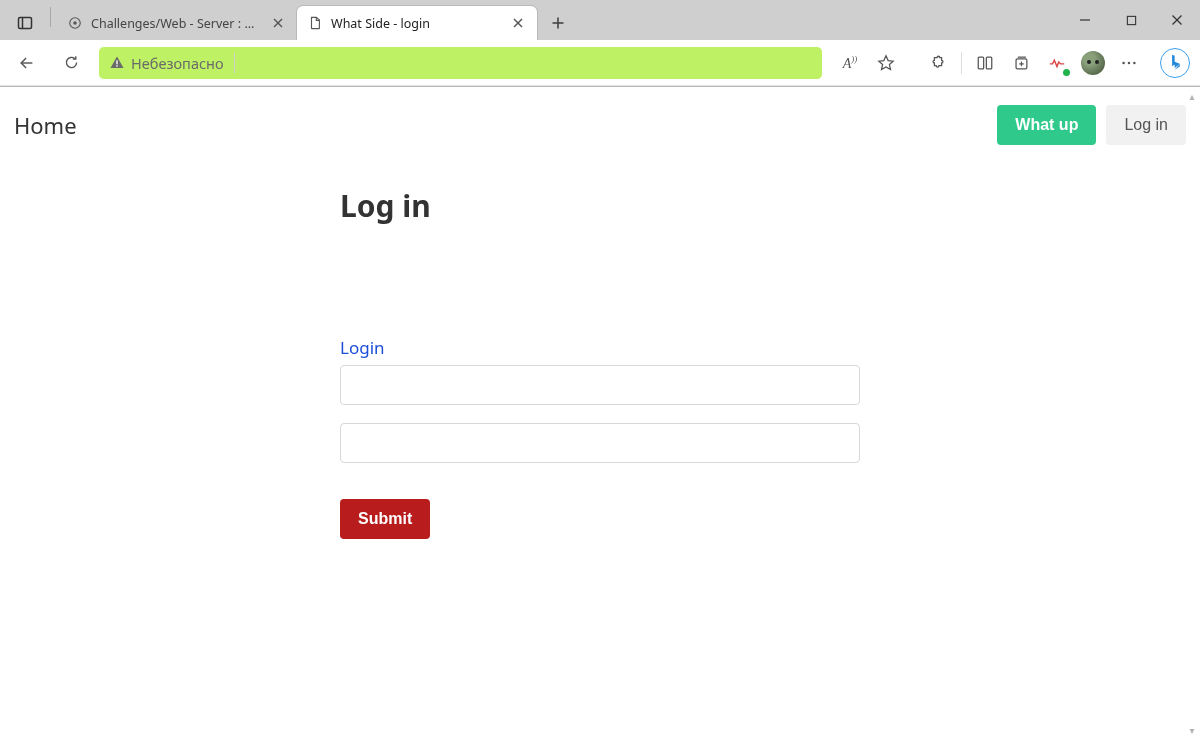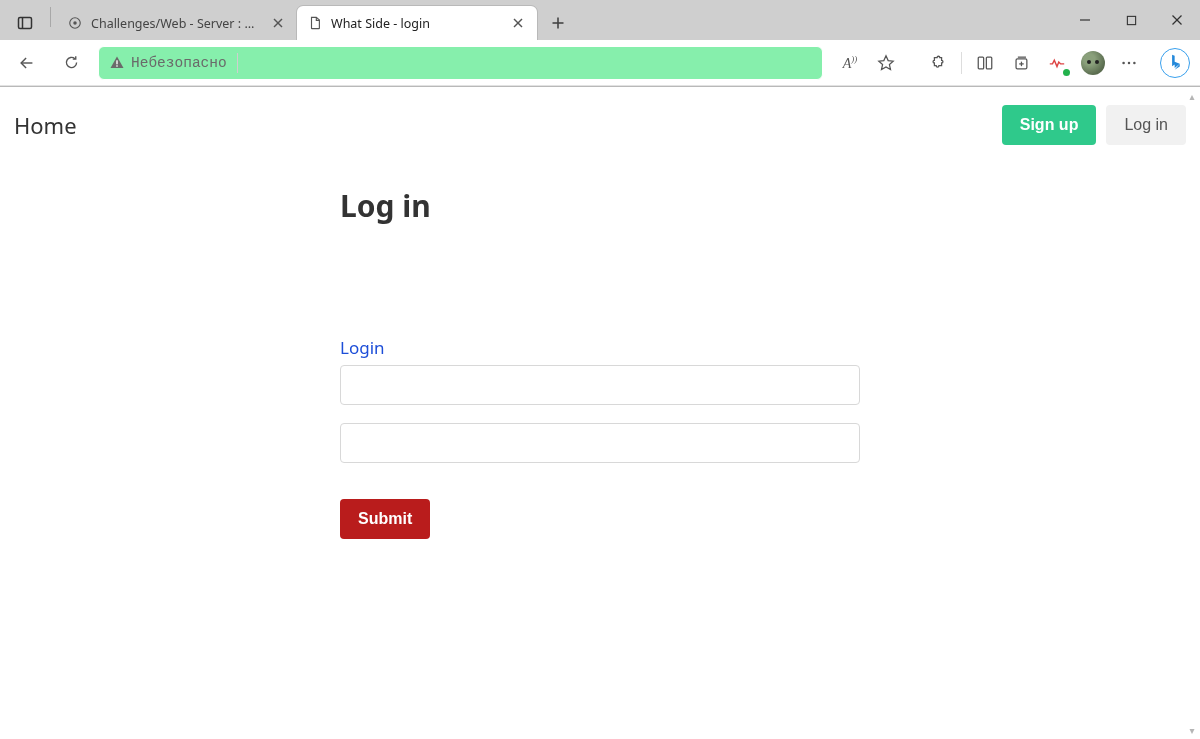--- a/index.html
+++ b/index.html
@@ -77,22 +77,22 @@
     }
 
     .addr-row{
       height:46px;background:#fff;display:flex;align-items:center;padding:0 10px;gap:10px;
       border-bottom:1px solid #e2e2e2;
     }
     .icon-btn{
       width:34px;height:34px;display:flex;align-items:center;justify-content:center;color:#555;border-radius:6px;
     }
     .addr-bar{
-      flex:1;height:34px;background:#86efac;border:1px solid #fff;border-radius:6px;
-      display:flex;align-items:center;padding:0 10px;gap:10px;font-size:14.5px;color:#444;font-family:Liberation Mono, monospace;
+      flex:1;height:34px;background:#bef264;border:1px solid #fff;border-radius:6px;
+      display:flex;align-items:center;padding:0 10px;gap:10px;font-size:14.5px;color:#444;
     }
     .addr-warn{display:flex;align-items:center;gap:6px;color:#6a6a6a;}
     .addr-sep{width:1px;height:20px;background:#cfcfcf;}
     .addr-url .host{color:#222}
     .addr-url .rest{color:#767676}
     .right-icons{display:flex;align-items:center;gap:2px;}
     .divider{width:1px;height:22px;background:#ddd;margin:0 4px;}
     .avatar{
       width:24px;height:24px;border-radius:50%;
       background: radial-gradient(circle at 35% 35%, #8aa07b 0 25%, #5b6d50 70%);
@@ -295,21 +295,21 @@
 
 <div class="viewport">
   <div class="scroll-hints">
       <span>▴</span>
       <span>▾</span>
     </div>
 
   <div class="site-nav">
     <a href="#" class="home-link">Home</a>
     <div class="nav-right">
-      <button class="btn btn-primary">Sign up</button>
+      <button class="btn btn-primary">What up</button>
       <button class="btn btn-light">Log in</button>
     </div>
   </div>
 
   <div class="form-wrap">
     <h1>Log in</h1>
 
     <label class="field-label">Login</label>
     <input class="field-input" type="text" value="" style="">
 

